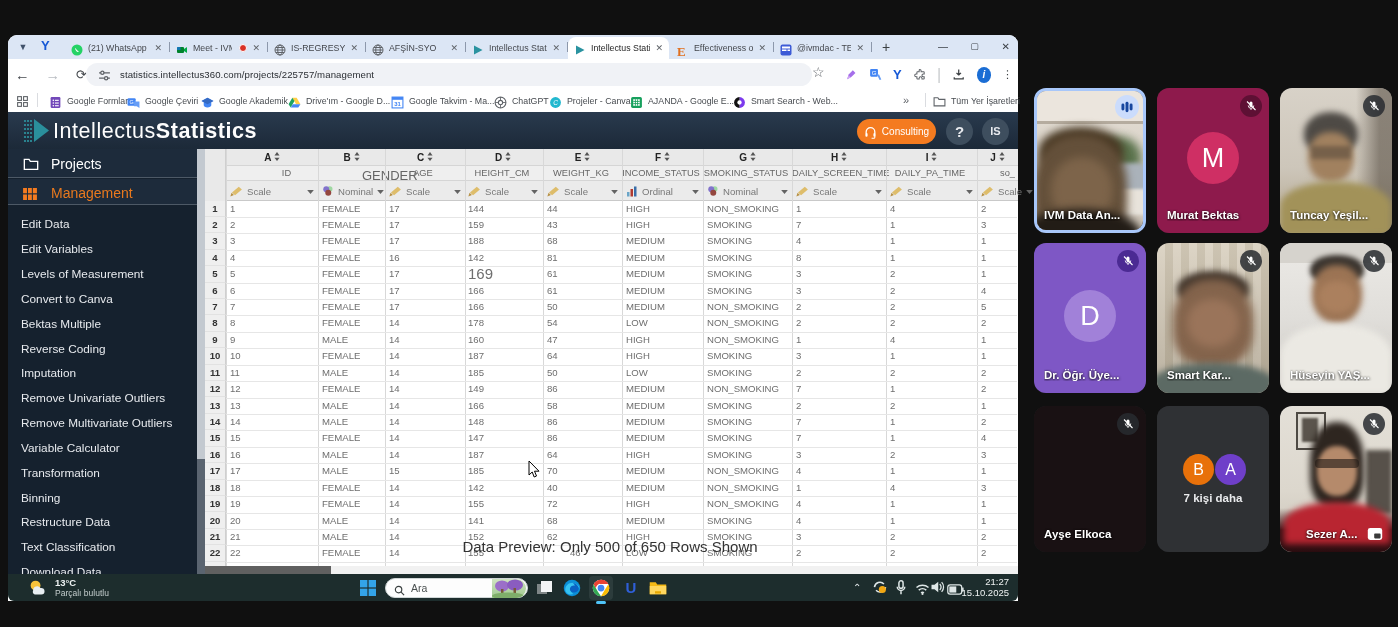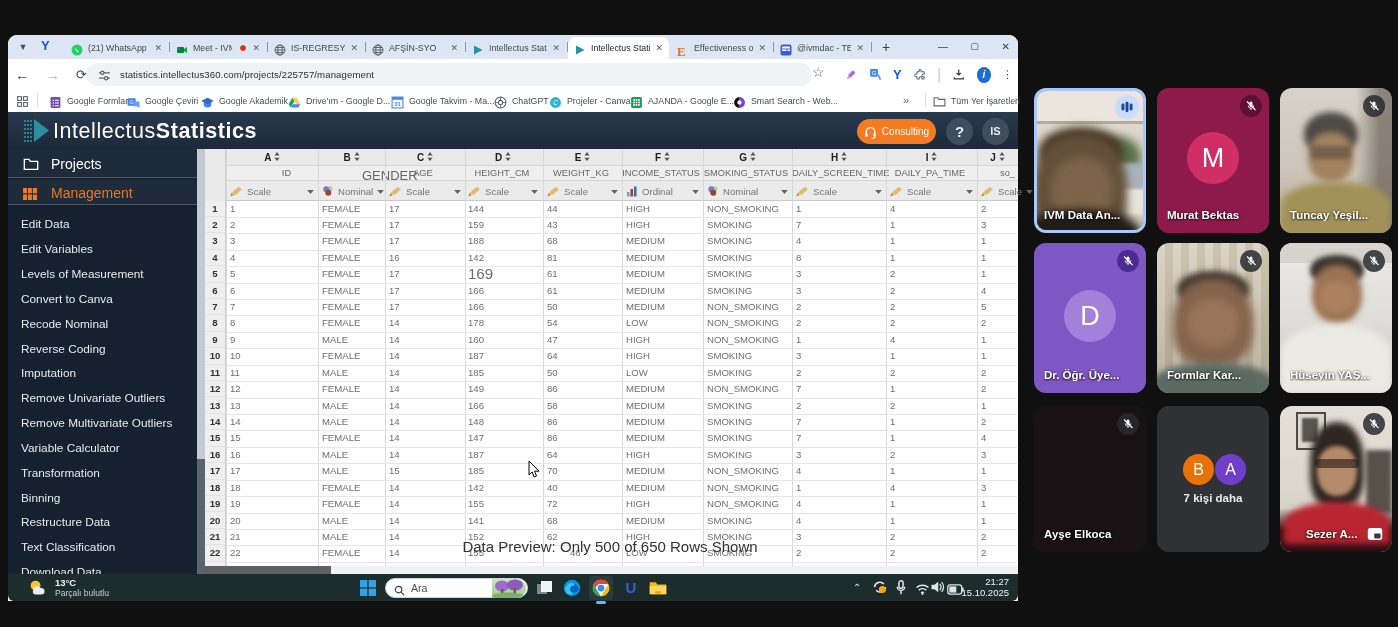--- a/index.html
+++ b/index.html
@@ -268,21 +268,21 @@
         <rect x="0" y="7" width="4.2" height="6"></rect>
         <rect x="5.3" y="7" width="4.2" height="6"></rect>
         <rect x="10.6" y="7" width="4.4" height="6"></rect>
       </g>
     </svg></div>
 <div class="abs" style="left:51px;top:185px;color:#e8791e;font-size:14px;">Management</div>
 <div class="abs" style="left:21px;top:217.2px;color:#e7eaee;font-size:11.8px;white-space:nowrap;">Edit Data</div>
 <div class="abs" style="left:21px;top:242.0px;color:#e7eaee;font-size:11.8px;white-space:nowrap;">Edit Variables</div>
 <div class="abs" style="left:21px;top:266.9px;color:#e7eaee;font-size:11.8px;white-space:nowrap;">Levels of Measurement</div>
 <div class="abs" style="left:21px;top:291.8px;color:#e7eaee;font-size:11.8px;white-space:nowrap;">Convert to Canva</div>
-<div class="abs" style="left:21px;top:316.6px;color:#e7eaee;font-size:11.8px;white-space:nowrap;">Recode Nominal</div>
+<div class="abs" style="left:21px;top:316.6px;color:#e7eaee;font-size:11.8px;white-space:nowrap;">Bektas Multiple</div>
 <div class="abs" style="left:21px;top:341.5px;color:#e7eaee;font-size:11.8px;white-space:nowrap;">Reverse Coding</div>
 <div class="abs" style="left:21px;top:366.3px;color:#e7eaee;font-size:11.8px;white-space:nowrap;">Imputation</div>
 <div class="abs" style="left:21px;top:391.2px;color:#e7eaee;font-size:11.8px;white-space:nowrap;">Remove Univariate Outliers</div>
 <div class="abs" style="left:21px;top:416.0px;color:#e7eaee;font-size:11.8px;white-space:nowrap;">Remove Multivariate Outliers</div>
 <div class="abs" style="left:21px;top:440.9px;color:#e7eaee;font-size:11.8px;white-space:nowrap;">Variable Calculator</div>
 <div class="abs" style="left:21px;top:465.7px;color:#e7eaee;font-size:11.8px;white-space:nowrap;">Transformation</div>
 <div class="abs" style="left:21px;top:490.6px;color:#e7eaee;font-size:11.8px;white-space:nowrap;">Binning</div>
 <div class="abs" style="left:21px;top:515.4px;color:#e7eaee;font-size:11.8px;white-space:nowrap;">Restructure Data</div>
 <div class="abs" style="left:21px;top:540.3px;color:#e7eaee;font-size:11.8px;white-space:nowrap;">Text Classification</div>
 <div class="abs" style="left:21px;top:565.1px;color:#e7eaee;font-size:11.8px;white-space:nowrap;">Download Data</div>
@@ -889,21 +889,21 @@
 </div>
   </div>
 <div class="abs" style="left:1240px;top:250px;width:22px;height:22px;border-radius:50%;background:rgba(40,44,48,0.85);display:flex;align-items:center;justify-content:center;">
     <svg width="12" height="12" viewBox="0 0 24 24">
       <path d="M12 3a3 3 0 0 1 3 3v5a3 3 0 0 1-6 0V6a3 3 0 0 1 3-3z" fill="#fff"></path>
       <path d="M6.5 11a5.5 5.5 0 0 0 11 0M12 16.5V20" stroke="#fff" stroke-width="1.8" fill="none"></path>
       <path d="M4 3l17 17" stroke="#fff" stroke-width="2.2"></path>
       <path d="M5.5 1.8L22.7 19" stroke="#0000" stroke-width="1"></path>
     </svg>
   </div>
-<div class="abs" style="left:1167px;top:369px;width:92px;color:#fff;font-size:11.5px;font-weight:bold;white-space:nowrap;overflow:hidden;text-shadow:0 1px 3px rgba(0,0,0,0.8),0 0 2px rgba(0,0,0,0.5);">Formlar Kar...</div>
+<div class="abs" style="left:1167px;top:369px;width:92px;color:#fff;font-size:11.5px;font-weight:bold;white-space:nowrap;overflow:hidden;text-shadow:0 1px 3px rgba(0,0,0,0.8),0 0 2px rgba(0,0,0,0.5);">Smart Kar...</div>
 <div class="abs" style="left:1280px;top:243px;width:112px;height:150px;background:#202124;border-radius:12px;overflow:hidden;">
     <div style="position:absolute;inset:0;background:linear-gradient(#eceae6 0%,#e0deda 50%,#cdcac4 100%);">
 <div style="position:absolute;left:0;top:0;width:112px;height:20px;background:#d6d3cd;"></div>
 <div style="position:absolute;left:30px;top:12px;width:54px;height:28px;background:#3b352f;border-radius:50% 50% 40% 40%;filter:blur(2.5px);"></div>
 <div style="position:absolute;left:32px;top:22px;width:50px;height:58px;background:#9c7454;border-radius:46%;filter:blur(3px);"></div>
 <div style="position:absolute;left:38px;top:38px;width:38px;height:32px;background:#ab805e;border-radius:48%;filter:blur(3px);"></div>
 <div style="position:absolute;left:0px;top:82px;width:112px;height:70px;background:#ebe9e3;border-radius:44% 44% 0 0;filter:blur(3px);"></div>
 </div>
   </div>
 <div class="abs" style="left:1363px;top:250px;width:22px;height:22px;border-radius:50%;background:rgba(40,44,48,0.85);display:flex;align-items:center;justify-content:center;">

